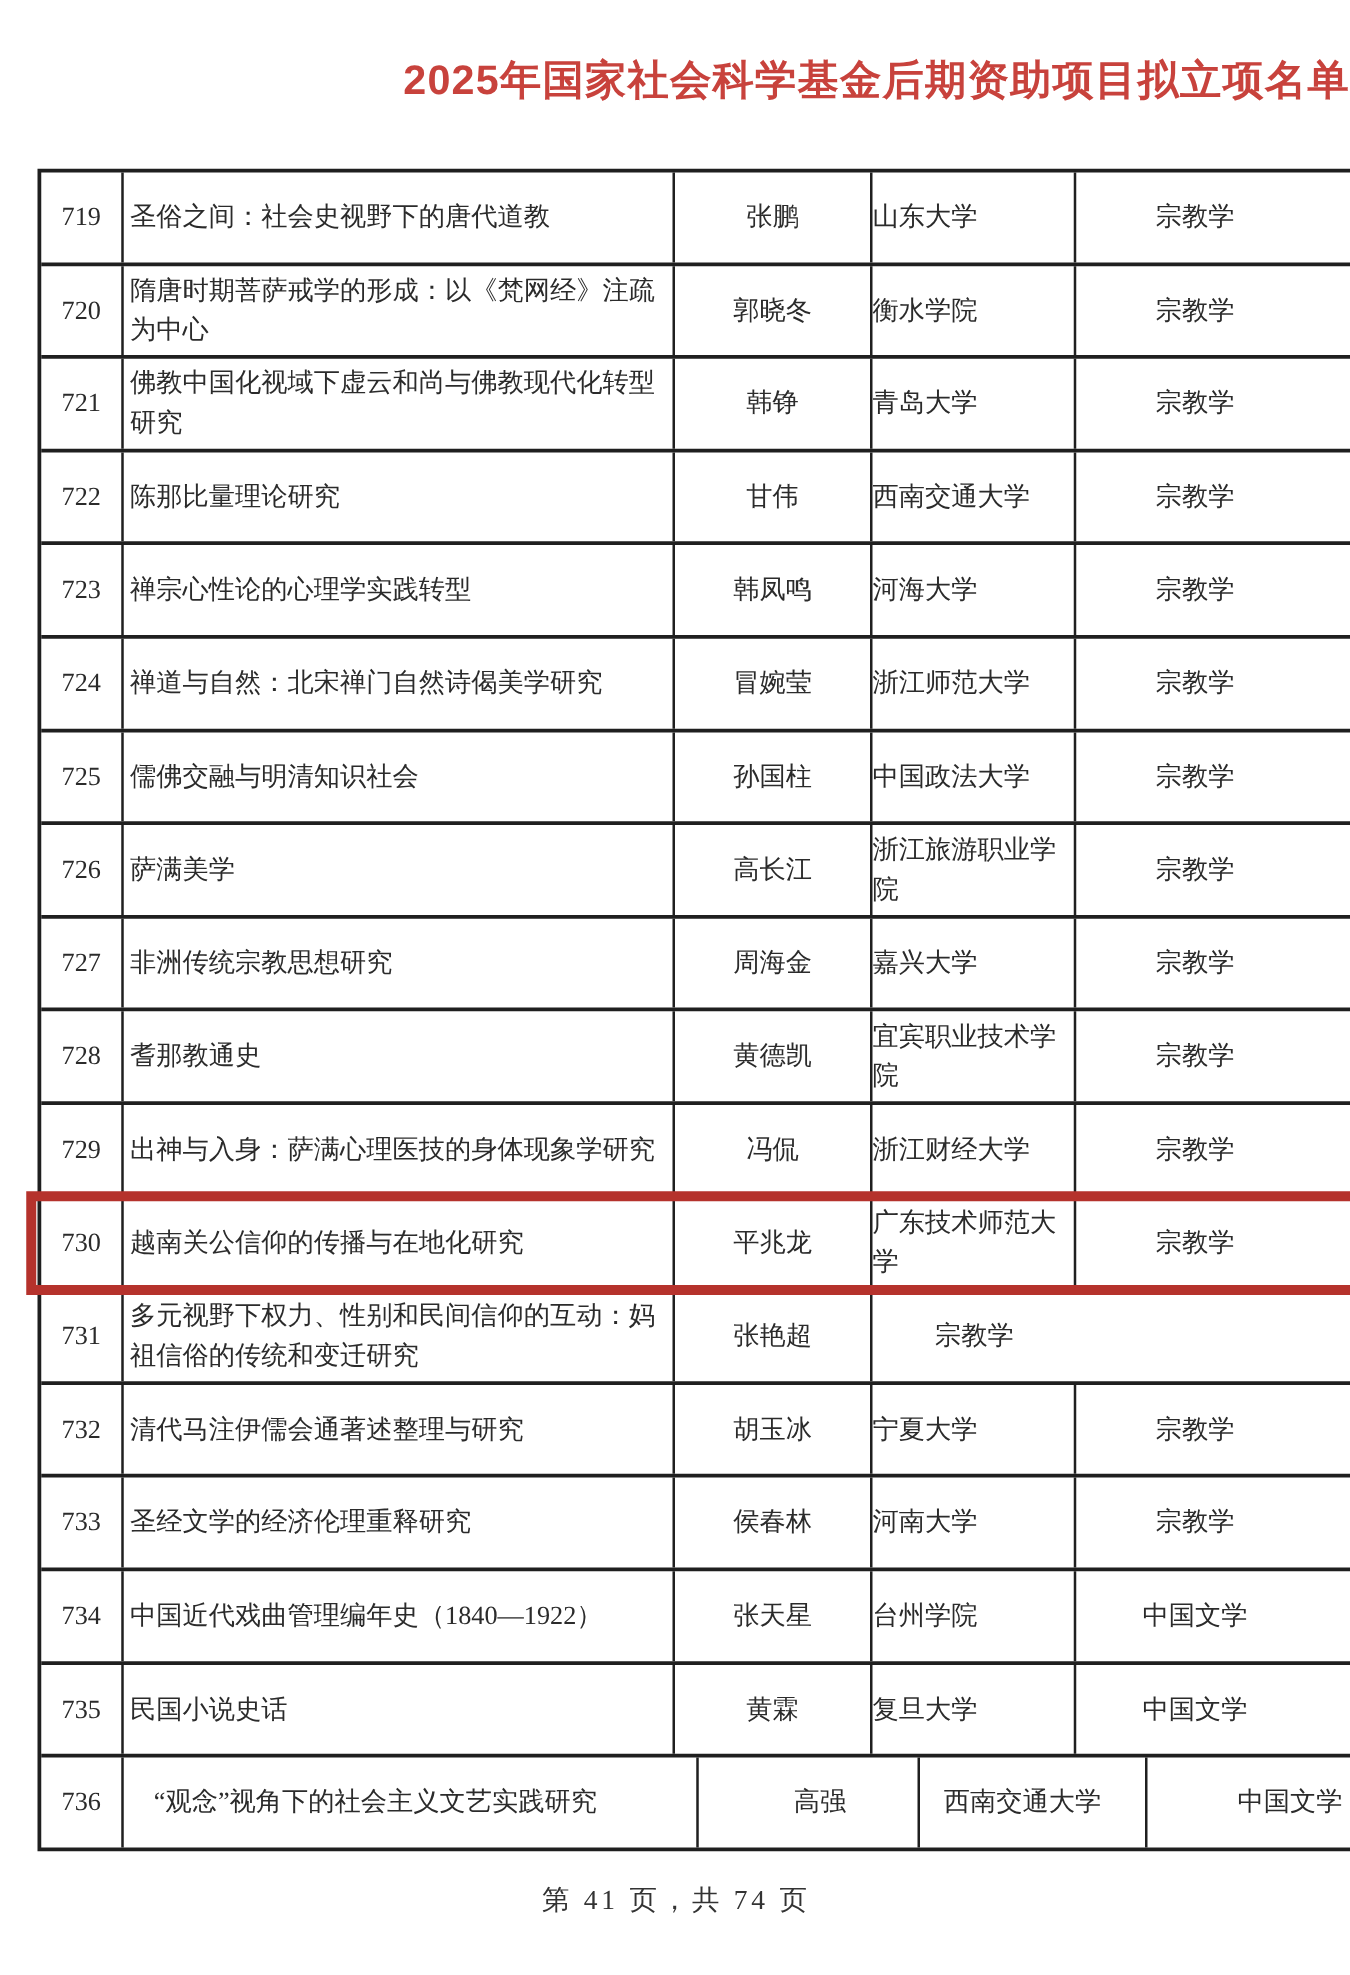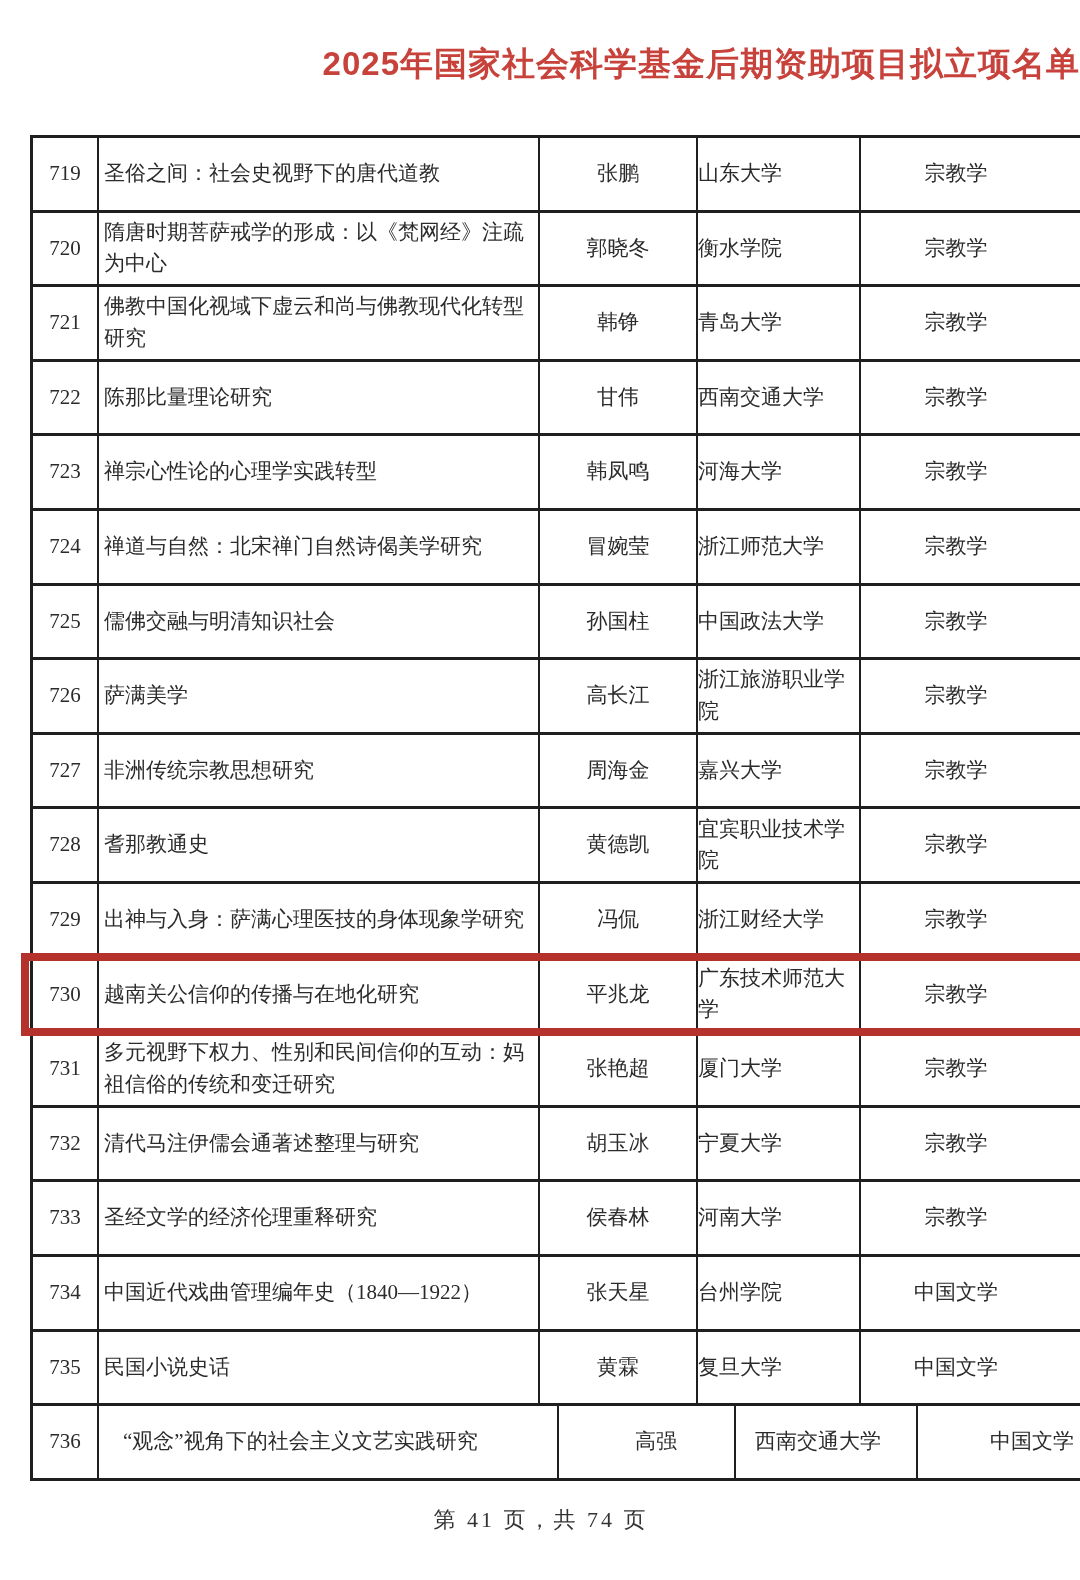--- a/index.html
+++ b/index.html
@@ -175,21 +175,20 @@
     <div class="cell c-title">越南关公信仰的传播与在地化研究</div>
     <div class="cell c-name">平兆龙</div>
     <div class="cell c-inst">广东技术师范大学</div>
     <div class="cell c-disc">宗教学</div>
   </div>
 
   <div class="row">
     <div class="cell c-no">731</div>
     <div class="cell c-title">多元视野下权力、性别和民间信仰的互动：妈祖信俗的传统和变迁研究</div>
     <div class="cell c-name">张艳超</div>
-    <div class="cell c-inst">厦门大学</div>
     <div class="cell c-disc">宗教学</div>
   </div>
 
   <div class="row">
     <div class="cell c-no">732</div>
     <div class="cell c-title">清代马注伊儒会通著述整理与研究</div>
     <div class="cell c-name">胡玉冰</div>
     <div class="cell c-inst">宁夏大学</div>
     <div class="cell c-disc">宗教学</div>
   </div>

